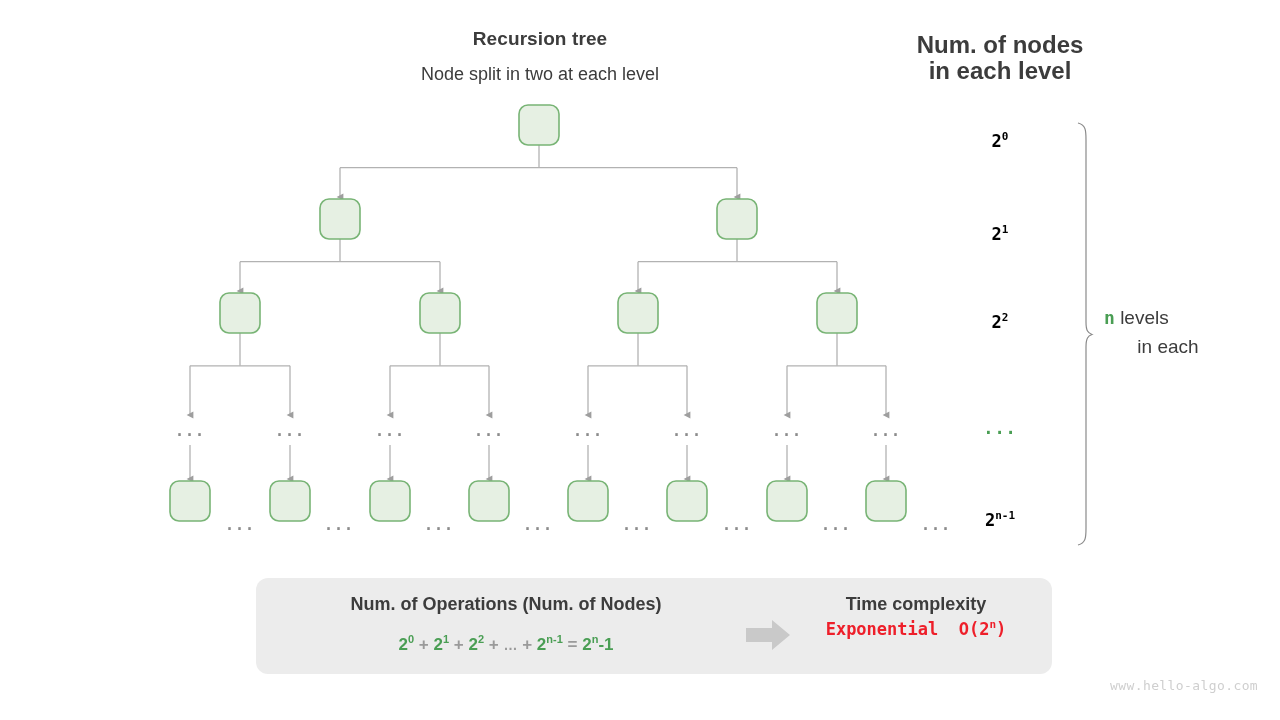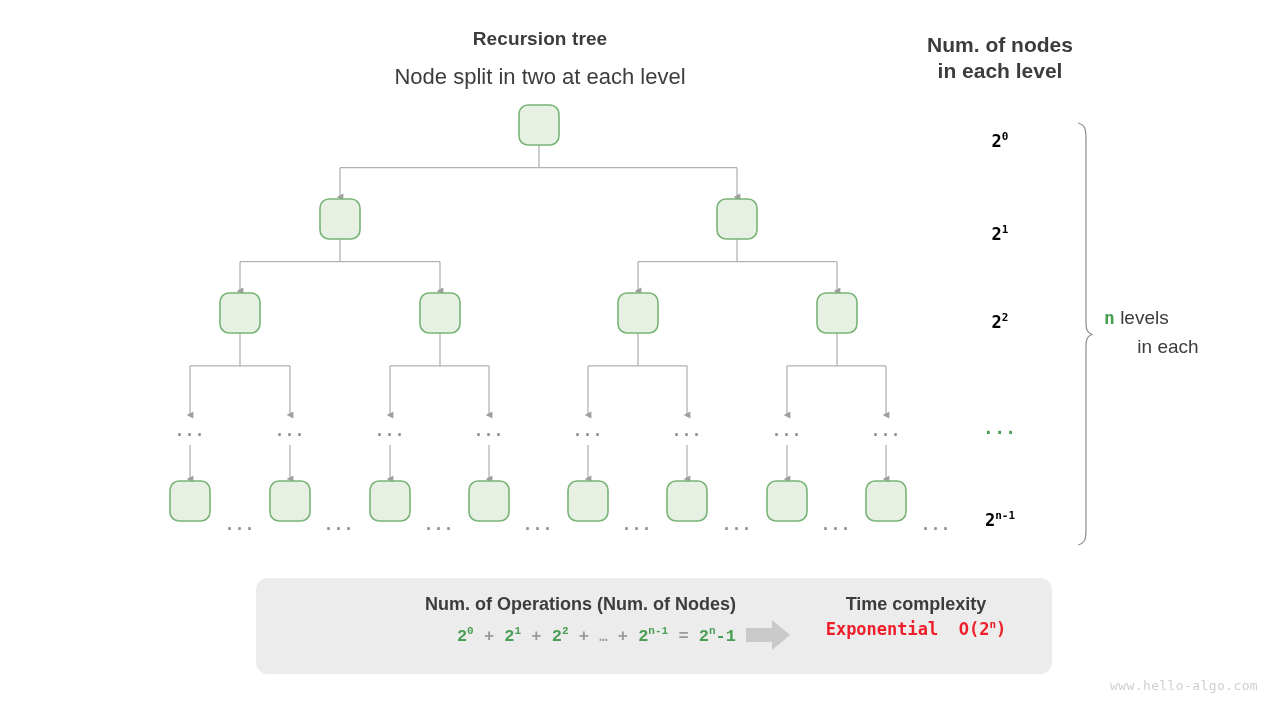--- a/index.html
+++ b/index.html
@@ -31,30 +31,30 @@
     font-size: 19px;
     font-weight: bold;
     color: #3c3c3c;
     letter-spacing: 0.1px;
   }
   .title-sub {
     position: absolute;
     left: 340px; top: 64px;
     width: 400px;
     text-align: center;
-    font-size: 22px;
+    font-size: 18px;
     font-weight: normal;
     color: #3c3c3c;
   }
   .title-right {
     position: absolute;
     left: 900px; top: 32px;
     width: 200px;
     text-align: center;
-    font-size: 21px;
+    font-size: 24px;
     font-weight: bold;
     color: #3c3c3c;
     line-height: 26px;
   }
 
   
   .lvl-label {
     position: absolute;
     width: 120px;
     text-align: center;
@@ -109,37 +109,37 @@
     left: 256px; top: 578px;
     width: 796px;
     height: 96px;
     background: #ececec;
     border-radius: 12px;
   }
   .panel-left {
     position: absolute;
     left: 276px; top: 594px;
     width: 460px;
-    text-align: right;
+    text-align: center;
   }
   .panel-right {
     position: absolute;
     left: 796px; top: 594px;
     width: 240px;
     text-align: center;
   }
   .panel-head {
     font-size: 18px;
     font-weight: bold;
     color: #3c3c3c;
     white-space: nowrap;
   }
   .panel-formula {
-    margin-top: 12px;
-    font-family: Liberation Mono, monospace;
+    margin-top: 20px;
+    font-family: Liberation Sans, sans-serif;
     font-size: 17px;
     font-weight: bold;
     color: #4a9e54;
     white-space: nowrap;
   }
   .panel-formula sup { font-size: 11px; vertical-align: super; line-height: 0; }
   .panel-formula .op { color: #9a9a9a; }
   .panel-formula .dots { color: #9a9a9a; font-size: 14px; }
   .panel-complex {
     margin-top: 4px;

